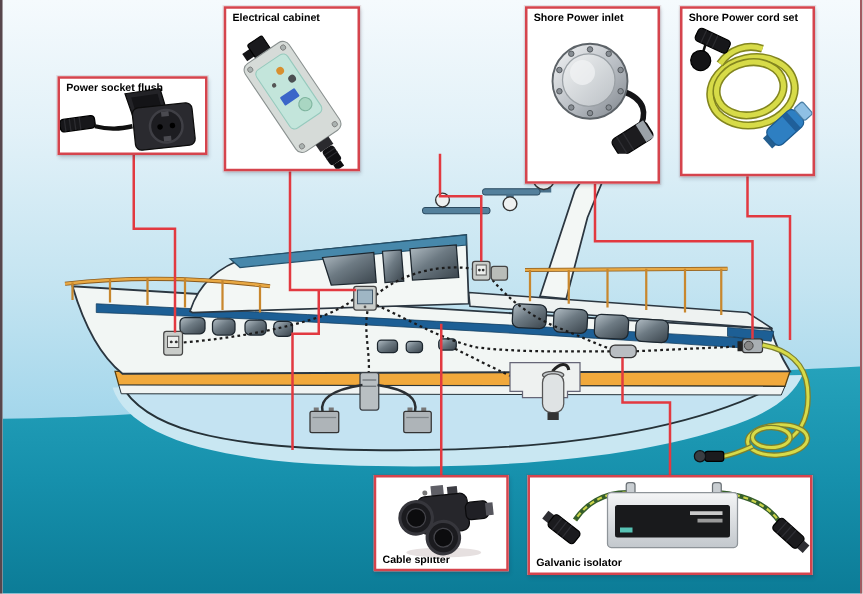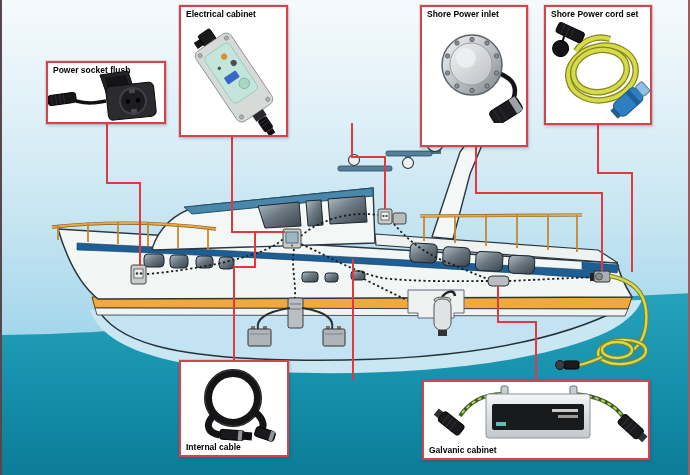--- a/index.html
+++ b/index.html
@@ -282,21 +282,21 @@
       <circle cx="44" cy="51" r="10" fill="#f2f4f5" opacity="0.7"></circle>
       <g transform="translate(84,104) rotate(-32)">
         <rect x="-16" y="-8" width="32" height="16" rx="4" fill="#1c1c1f" stroke="#050506"></rect>
         <rect x="8" y="-8" width="7" height="16" fill="#9ba2a8"></rect>
         <line x1="-10" y1="-8" x2="-10" y2="8" stroke="#2e2e33"></line>
           <line x1="-4" y1="-8" x2="-4" y2="8" stroke="#2e2e33"></line>
       </g>
     </svg>
   </div>
 
-  <div class="callout top" style="left:542px;top:5px;width:108px;height:120px">
+  <div class="callout top" style="left:542px;top:5px;width:108px;height:136px">
     <span class="lbl">Shore Power cord set</span>
     <svg class="art" width="104" height="116" viewBox="0 0 104 116">
       <g fill="none">
         <ellipse cx="56" cy="66" rx="34" ry="27" stroke="#83861f" stroke-width="6.5" transform="rotate(-12 56 66)"></ellipse>
         <ellipse cx="56" cy="66" rx="34" ry="27" stroke="#d7db48" stroke-width="4" transform="rotate(-12 56 66)"></ellipse>
         <ellipse cx="54" cy="64" rx="27" ry="21" stroke="#83861f" stroke-width="6.5" transform="rotate(-12 54 64)"></ellipse>
         <ellipse cx="54" cy="64" rx="27" ry="21" stroke="#d7db48" stroke-width="4" transform="rotate(-12 54 64)"></ellipse>
         <path d="M30,44 C38,32 52,28 64,32" stroke="#83861f" stroke-width="6.5"></path>
         <path d="M30,44 C38,32 52,28 64,32" stroke="#d7db48" stroke-width="4"></path>
       </g>
@@ -310,42 +310,42 @@
       </g>
       <g transform="translate(84,94) rotate(-42)">
         <rect x="-21" y="-6" width="5" height="11" fill="#245e8f"></rect>
         <rect x="-17" y="-9" width="30" height="17" rx="5" fill="#2e7fc2" stroke="#1c5a8f"></rect>
         <rect x="2" y="-9" width="5" height="17" fill="#1f5f9a"></rect>
         <rect x="13" y="-7" width="9" height="13" rx="2" fill="#8fc0e4" stroke="#4a7fa6"></rect>
       </g>
     </svg>
   </div>
 
-  <div class="callout bot" style="left:177px;top:360px;width:110px;height:97px">
-    <span class="lbl">Internal cable</span>
-    <svg class="art" width="106" height="93" viewBox="0 0 106 93">
-      <circle cx="52" cy="36" r="25" fill="none" stroke="#151517" stroke-width="8"></circle>
-      <circle cx="52" cy="36" r="28" fill="none" stroke="#3b3b41" stroke-width="1"></circle>
-      <path d="M33,53 C23,63 27,71 39,73" fill="none" stroke="#151517" stroke-width="7"></path>
-      <path d="M74,50 C84,58 84,66 78,70" fill="none" stroke="#151517" stroke-width="7"></path>
-      <g transform="translate(51,73) rotate(4)">
-        <rect x="-12" y="-5" width="24" height="10" rx="3" fill="#1a1a1d" stroke="#000"></rect>
-        <rect x="6" y="-5" width="4" height="10" fill="#8f969c"></rect>
-        <rect x="12" y="-4" width="8" height="8" fill="#0e0e10"></rect>
-      </g>
-      <g transform="translate(84,72) rotate(18)">
-        <rect x="-10" y="-5" width="20" height="10" rx="3" fill="#1a1a1d" stroke="#000"></rect>
-        <rect x="5" y="-5" width="4" height="10" fill="#8f969c"></rect>
-      </g>
-    </svg>
-  </div>
-
+
+  <div class="callout bot" style="left:297px;top:380px;width:108px;height:77px">
+    <span class="lbl">Cable splitter</span>
+    <svg class="art" width="104" height="73" viewBox="0 0 104 73">
+      <ellipse cx="54" cy="60" rx="30" ry="4" fill="#e6e0e0"></ellipse>
+      <g transform="translate(54,32) rotate(-6)">
+        <rect x="-8" y="-26" width="10" height="8" fill="#5f5f66"></rect>
+        <rect x="5" y="-24" width="8" height="6" fill="#3c3c42"></rect>
+        <circle cx="-13" cy="-21" r="2" fill="#777"></circle>
+        <rect x="-20" y="-18" width="40" height="30" rx="6" fill="#26262b" stroke="#0b0b0d"></rect>
+        <rect x="18" y="-10" width="18" height="14" rx="4" fill="#202025" stroke="#0b0b0d"></rect>
+        <rect x="34" y="-8" width="6" height="10" fill="#55555c"></rect>
+        <circle cx="-22" cy="-2" r="13" fill="#1b1b1f" stroke="#36363c" stroke-width="2.5"></circle>
+        <circle cx="-22" cy="-2" r="7.5" fill="#0c0c0e" stroke="#44444a"></circle>
+        <circle cx="-2" cy="16" r="13" fill="#1b1b1f" stroke="#36363c" stroke-width="2.5"></circle>
+        <circle cx="-2" cy="16" r="7.5" fill="#0c0c0e" stroke="#44444a"></circle>
+      </g>
+    </svg>
+  </div>
 
   <div class="callout bot" style="left:420px;top:380px;width:228px;height:80px">
-    <span class="lbl">Galvanic cabinet</span>
+    <span class="lbl">Galvanic isolator</span>
     <svg class="art" width="224" height="76" viewBox="0 0 224 76">
       <defs>
         <linearGradient id="galu" x1="0" y1="0" x2="0" y2="1">
           <stop offset="0" stop-color="#f4f5f6"></stop>
             <stop offset="1" stop-color="#c3c8cd"></stop>
         </linearGradient>
       </defs>
       <path d="M78,12 C58,12 44,22 36,34" fill="none" stroke="#365f2c" stroke-width="4"></path>
       <path d="M78,12 C58,12 44,22 36,34" fill="none" stroke="#cbd34a" stroke-width="1.8" stroke-dasharray="4 3"></path>
       <path d="M150,12 C176,14 192,24 200,36" fill="none" stroke="#365f2c" stroke-width="4"></path>

